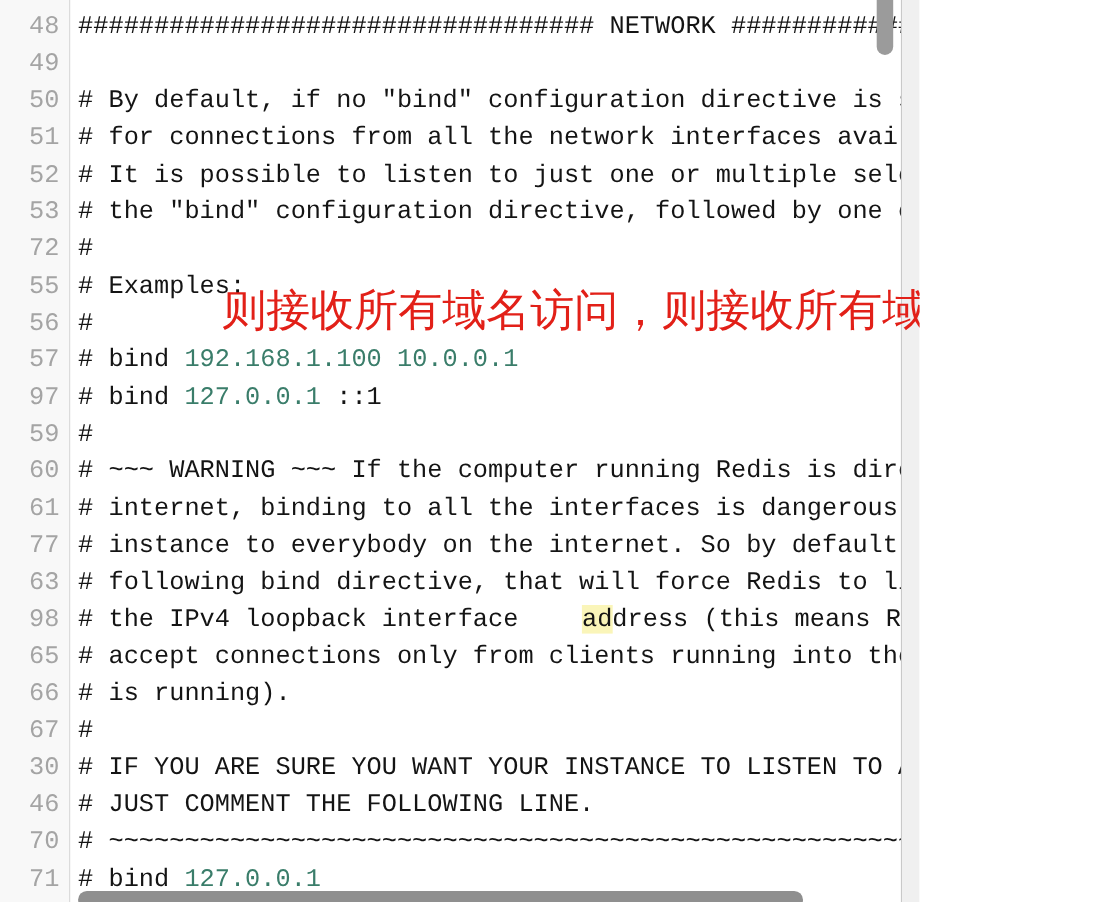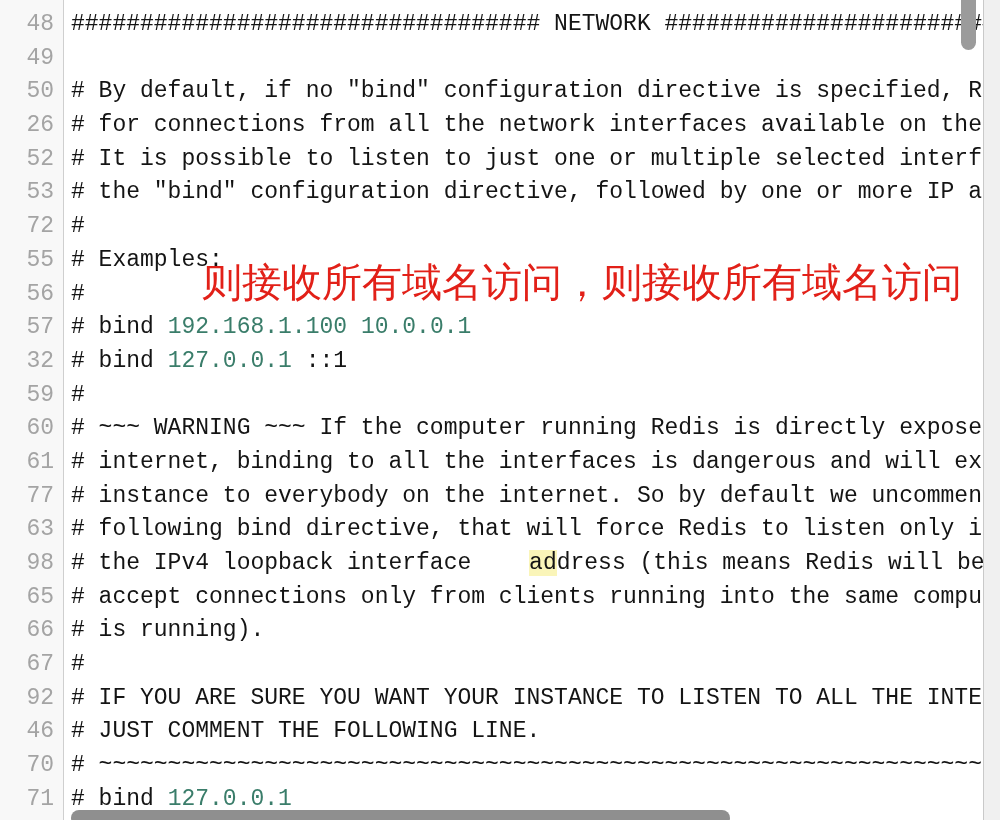--- a/index.html
+++ b/index.html
@@ -4,21 +4,21 @@
 <style>
   * { margin: 0; padding: 0; box-sizing: border-box; }
   html, body {
     width: 1000px; height: 820px;
     overflow: hidden;
     background: #ffffff;
     font-family: "Liberation Mono", "DejaVu Sans Mono", monospace;
   }
   .editor {
     position: relative;
-    width: 1000px; height: 820px;
+    width: 836px; height: 820px;
     display: flex;
     font-size: 23px;
     line-height: 33.7px;
     overflow: hidden;
   }
   .gutter {
     flex: 0 0 64px;
     width: 64px;
     background: #f8f8f8;
     border-right: 1px solid #cfcfcf;
@@ -71,38 +71,38 @@
   }
 </style>
 </head>
 <body>
 
 <div class="editor">
   <div class="gutter">
       <div class="ln">48</div>
       <div class="ln">49</div>
       <div class="ln">50</div>
-      <div class="ln">26</div>
+      <div class="ln">51</div>
       <div class="ln">52</div>
       <div class="ln">53</div>
       <div class="ln">72</div>
       <div class="ln">55</div>
       <div class="ln">56</div>
       <div class="ln">57</div>
-      <div class="ln">32</div>
+      <div class="ln">97</div>
       <div class="ln">59</div>
       <div class="ln">60</div>
       <div class="ln">61</div>
       <div class="ln">77</div>
       <div class="ln">63</div>
       <div class="ln">98</div>
       <div class="ln">65</div>
       <div class="ln">66</div>
       <div class="ln">67</div>
-      <div class="ln">92</div>
+      <div class="ln">30</div>
       <div class="ln">46</div>
       <div class="ln">70</div>
       <div class="ln">71</div>
     </div>
   <div class="code"><div class="code-line"><span>################################## NETWORK #####################################</span></div><div class="code-line"></div><div class="code-line"><span># By default, if no "bind" configuration directive is specified, Redis listens</span></div><div class="code-line"><span># for connections from all the network interfaces available on the server.</span></div><div class="code-line"><span># It is possible to listen to just one or multiple selected interfaces using</span></div><div class="code-line"><span># the "bind" configuration directive, followed by one or more IP addresses.</span></div><div class="code-line"><span>#</span></div><div class="code-line"><span># Examples:</span></div><div class="code-line"><span>#</span></div><div class="code-line"><span># bind </span><span class="tok-ip">192.168.1.100</span><span> </span><span class="tok-ip">10.0.0.1</span></div><div class="code-line"><span># bind </span><span class="tok-ip">127.0.0.1</span><span> ::1</span></div><div class="code-line"><span>#</span></div><div class="code-line"><span># ~~~ WARNING ~~~ If the computer running Redis is directly exposed to the</span></div><div class="code-line"><span># internet, binding to all the interfaces is dangerous and will expose the</span></div><div class="code-line"><span># instance to everybody on the internet. So by default we uncomment the</span></div><div class="code-line"><span># following bind directive, that will force Redis to listen only into</span></div><div class="code-line"><span># the IPv4 loopback interface </span><span class="tok-hl">ad</span><span>dress (this means Redis will be able to</span></div><div class="code-line"><span># accept connections only from clients running into the same computer it</span></div><div class="code-line"><span># is running).</span></div><div class="code-line"><span>#</span></div><div class="code-line"><span># IF YOU ARE SURE YOU WANT YOUR INSTANCE TO LISTEN TO ALL THE INTERFACES</span></div><div class="code-line"><span># JUST COMMENT THE FOLLOWING LINE.</span></div><div class="code-line"><span># ~~~~~~~~~~~~~~~~~~~~~~~~~~~~~~~~~~~~~~~~~~~~~~~~~~~~~~~~~~~~~~~~~~~~~~~~~~~</span></div><div class="code-line"><span># bind </span><span class="tok-ip">127.0.0.1</span></div></div>
   <div class="right-strip"></div>
 
   <div class="annotation">则接收所有域名访问，则接收所有域名访问</div>
 
   <div class="v-thumb"></div>

